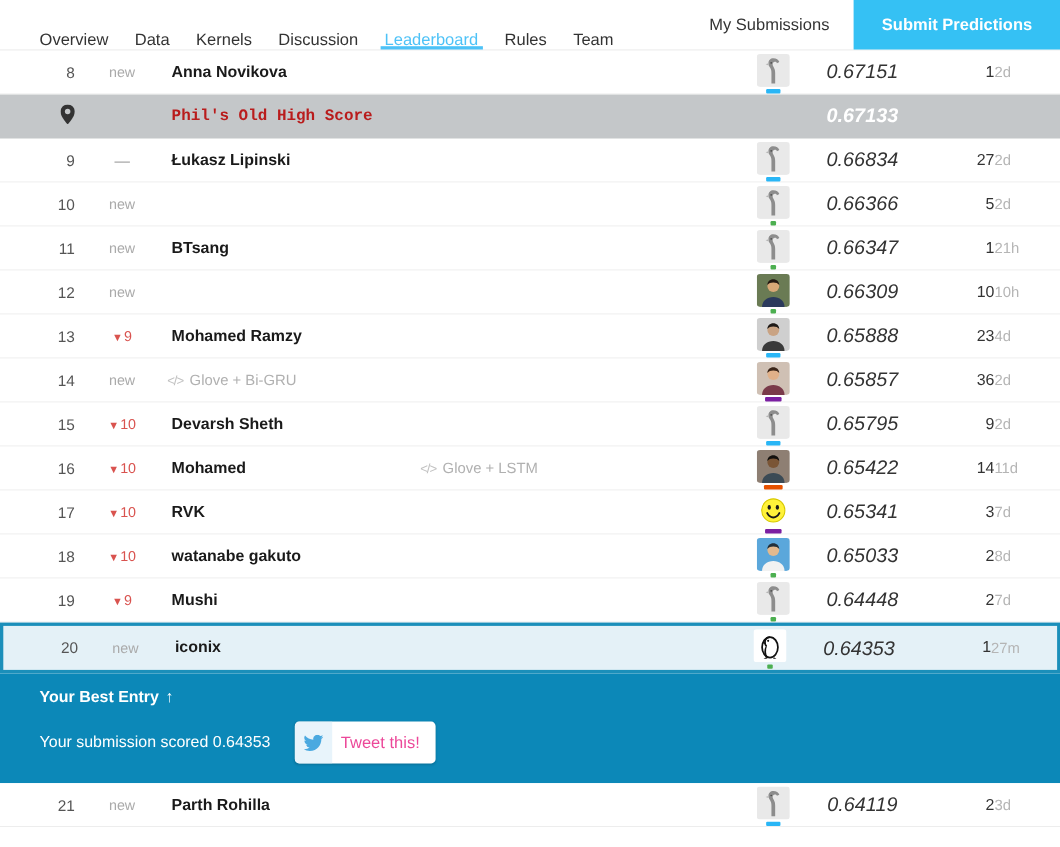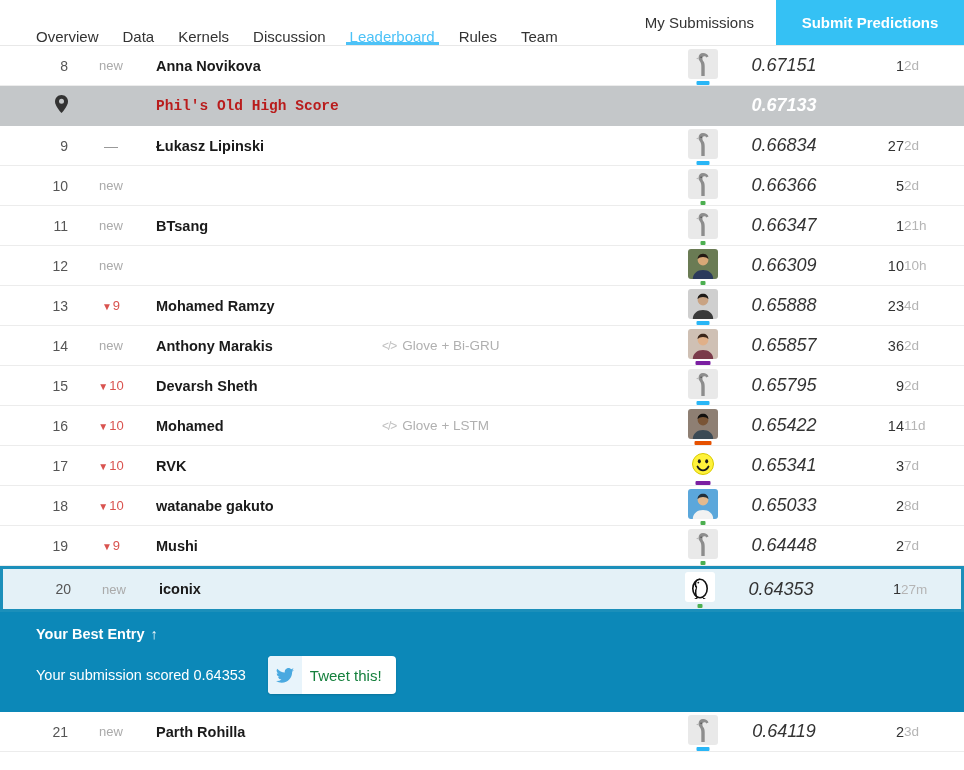--- a/index.html
+++ b/index.html
@@ -261,21 +261,21 @@
     align-items: center;
     justify-content: center;
     width: 34px;
     background: #e8f4fb;
   }
   .tweet-label {
     display: flex;
     align-items: center;
     padding: 0 14px 0 8px;
     font-size: 15px;
-    color: #15803d;
+    color: #ec4899;
     white-space: nowrap;
   }
 
   .row.clipped {
     border-bottom: none;
   }
 </style>
 </head>
 <body>
 
@@ -423,21 +423,20 @@
           <span class="tierbar" style="width:13px;background:#29b6f6;"></span>
         </div>
       </div>
       <div class="c-score"><span>0.65888</span></div>
       <div class="c-entries"><span>23</span></div>
       <div class="c-time"><span>4d</span></div>
     </div>
     <div class="row">
       <div class="c-rank"><span>14</span></div>
       <div class="c-delta"><span>new</span></div>
-      <div class="c-name"><span>Anthony Marakis</span></div>
       <div class="c-note">
         <span class="code-ico">&lt;/&gt;</span>
         <span>Glove + Bi-GRU</span>
       </div>
       <div class="c-avatar">
         <div class="av">
           <svg viewBox="0 0 30 30">
             <rect width="30" height="30" fill="#cfc0b4"></rect>
             <circle cx="15" cy="11" r="5.4" fill="#e0b089"></circle>
             <path d="M9.6 10.2c0-3.4 2.4-5.4 5.4-5.4s5.4 2 5.4 5.4c-1.2-1.6-3-2.3-5.4-2.3s-4.2.7-5.4 2.3z" fill="#3a2519"></path>

